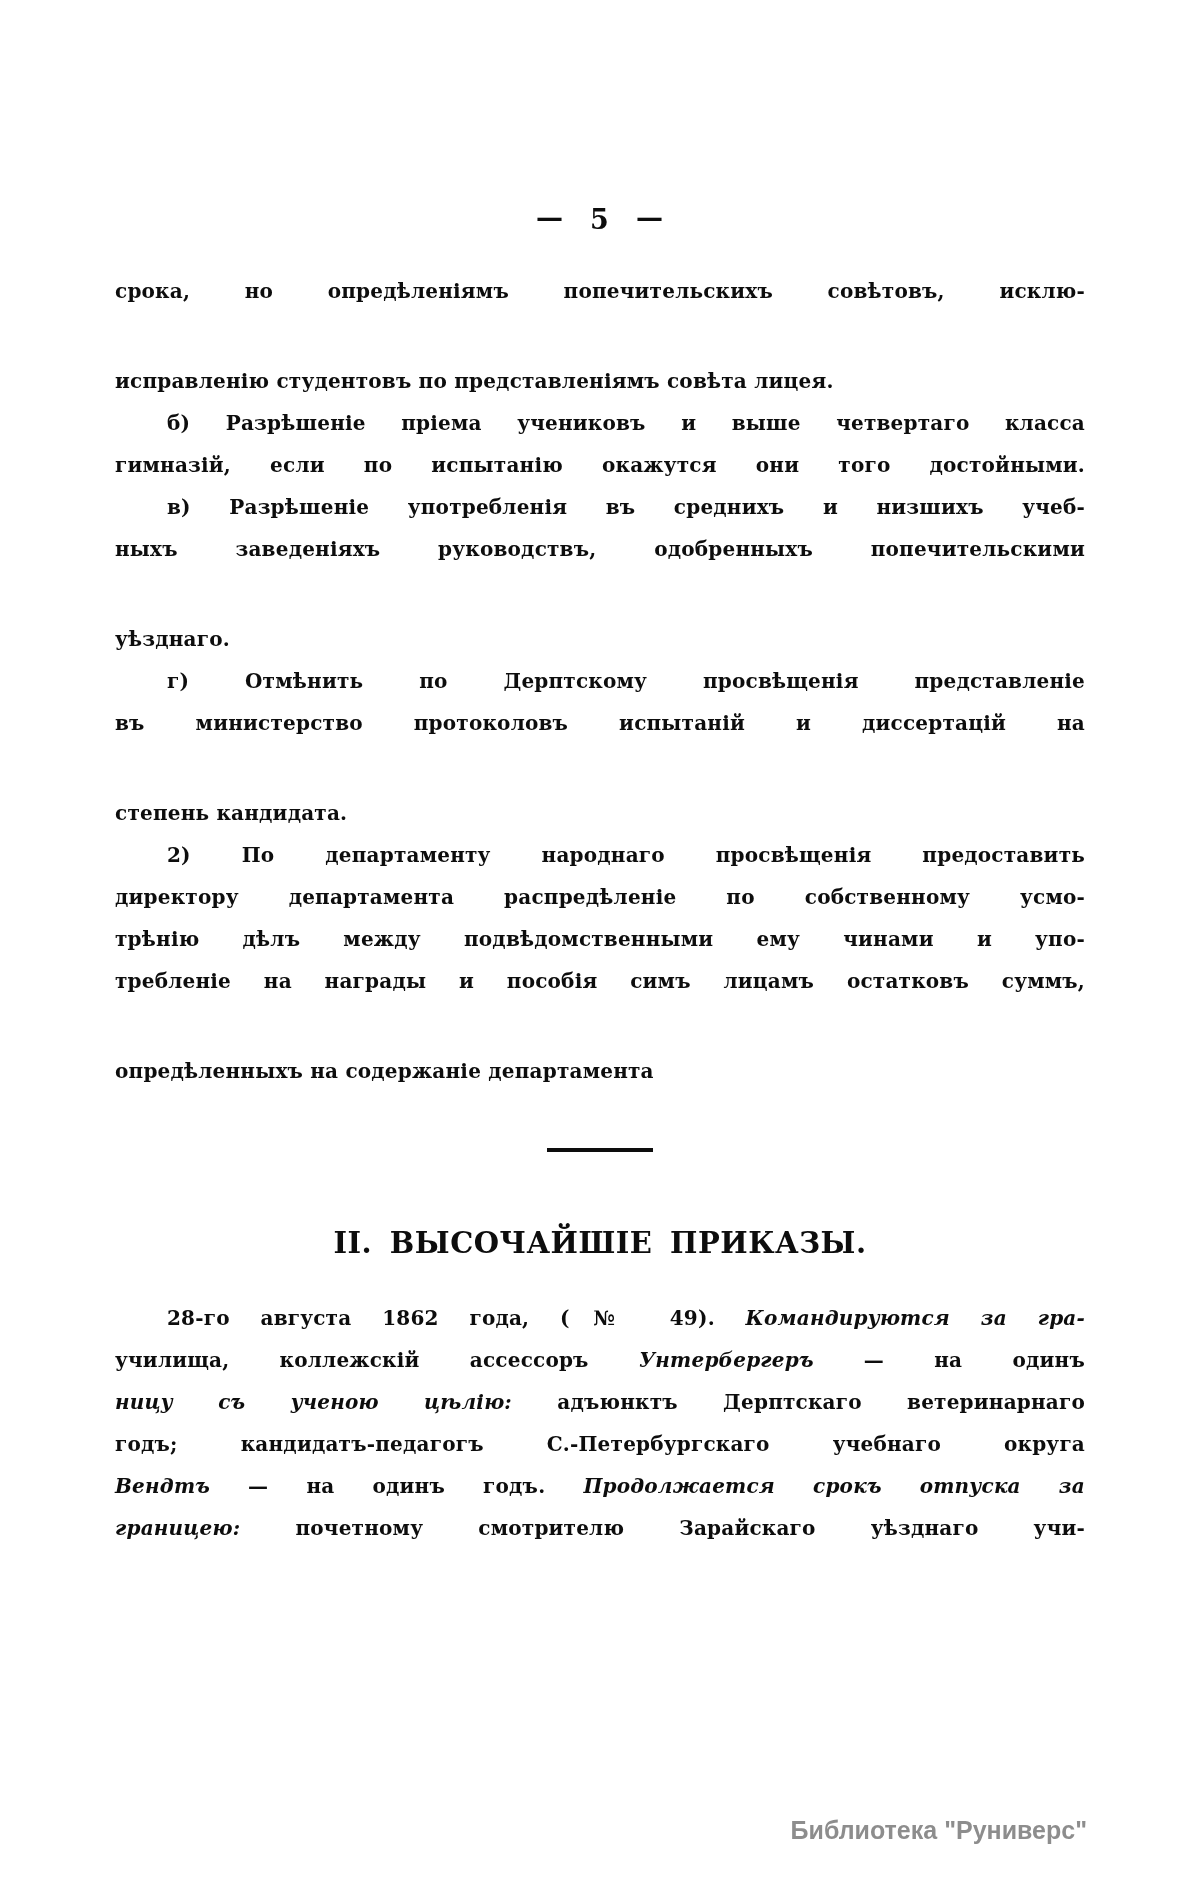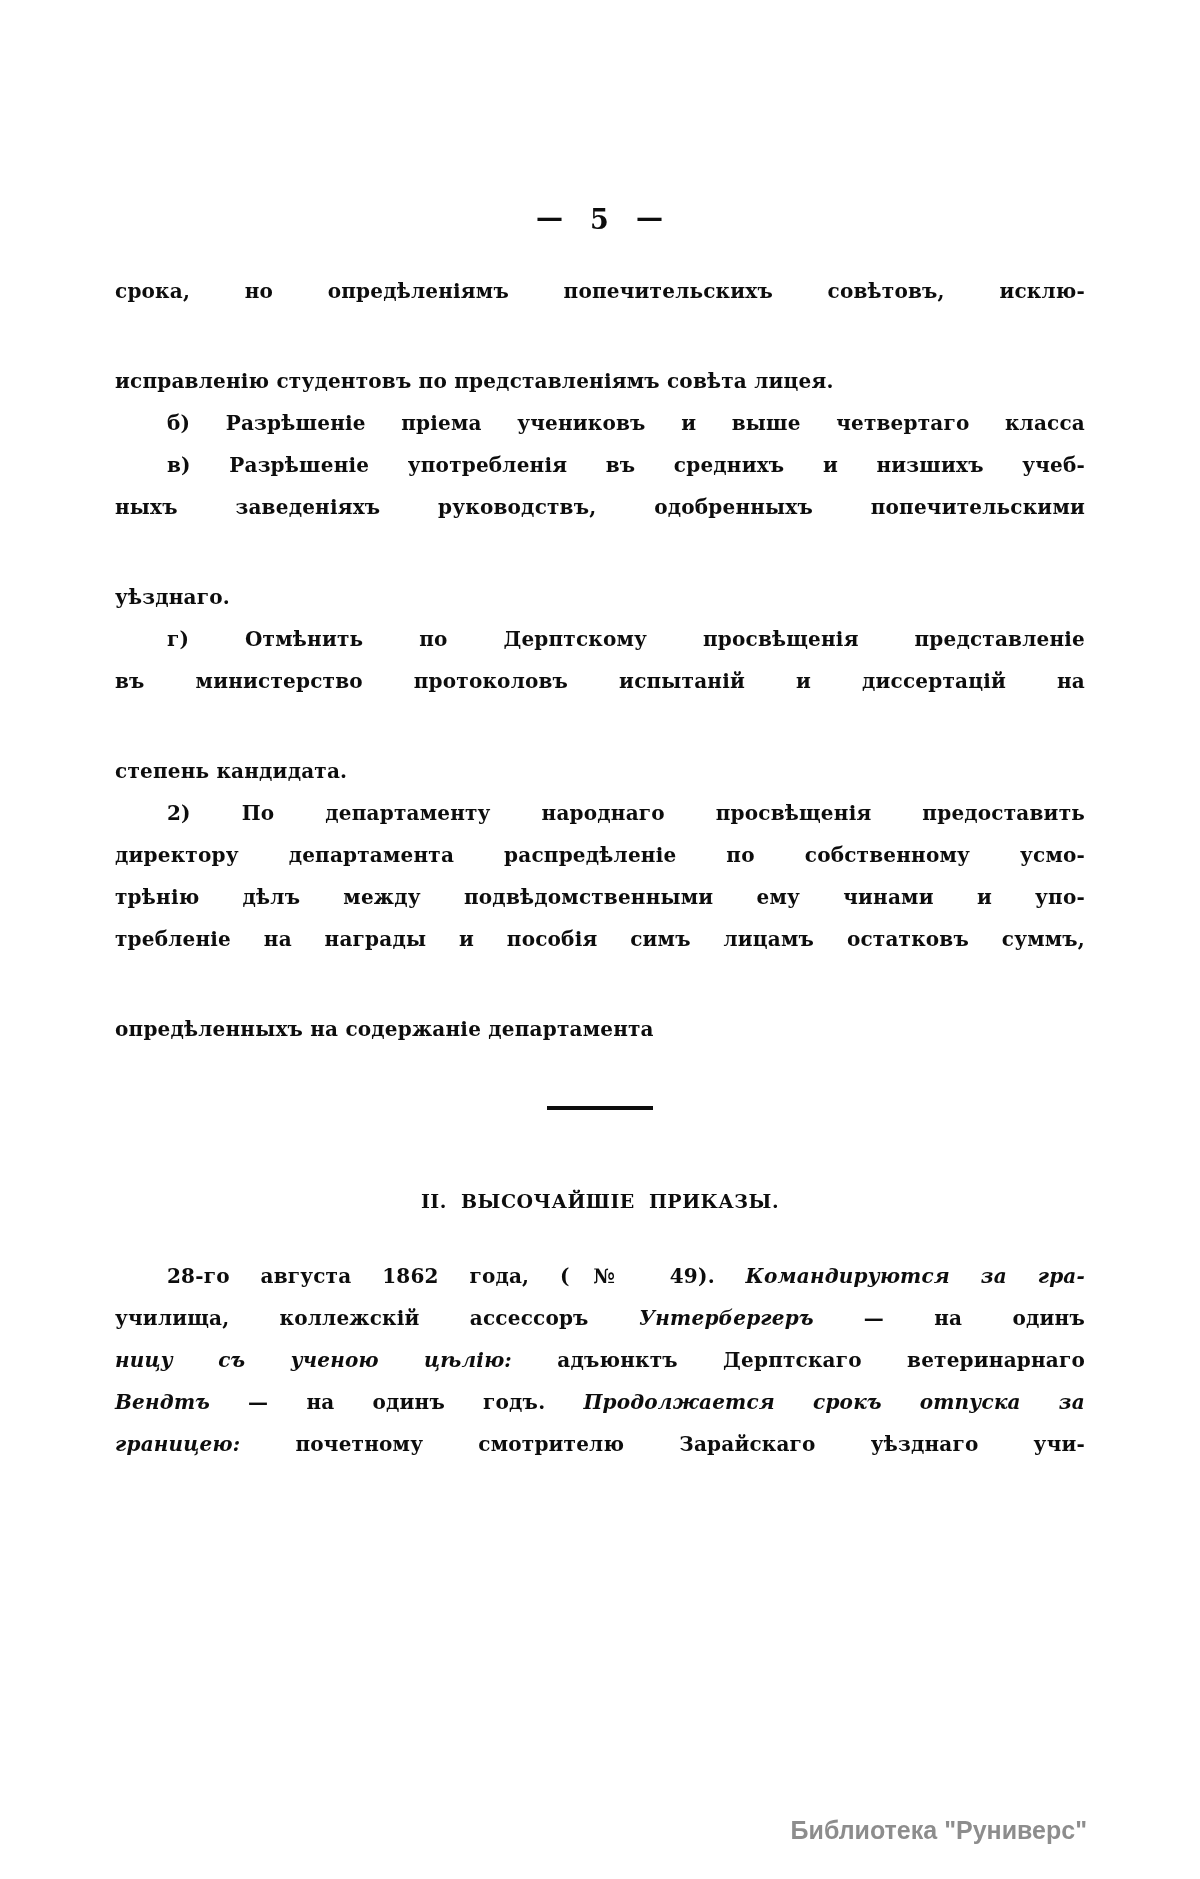--- a/index.html
+++ b/index.html
@@ -61,21 +61,21 @@
     margin: 56px auto 0;
     width: 106px;
     height: 4px;
     background: #0d0d0d;
   }
   
   .heading {
     margin-top: 72px;
     line-height: 38px;
     text-align: center;
-    font-size: 19px;
+    font-size: 29px;
     font-weight: bold;
     letter-spacing: 0.5px;
     word-spacing: 7px;
   }
   
   .footer {
     position: absolute;
     top: 1816px;
     right: 113px;
     font-family: "Liberation Sans", "DejaVu Sans", sans-serif;
@@ -95,20 +95,21 @@
       <span class="dash">—</span><span class="num">5</span><span class="dash">—</span>
     </div>
 
     <section class="section-body first">
         <div class="paragraph">
           <div class="line">срока, но опредѣленіямъ попечительскихъ совѣтовъ, исклю-</div>
           <div class="line last">исправленію студентовъ по представленіямъ совѣта лицея.</div>
         </div>
         <div class="paragraph">
           <div class="line indent">б) Разрѣшеніе пріема учениковъ и выше четвертаго класса</div>
+          <div class="line">гимназій, если по испытанію окажутся они того достойными.</div>
         </div>
         <div class="paragraph">
           <div class="line indent">в) Разрѣшеніе употребленія въ среднихъ и низшихъ учеб-</div>
           <div class="line">ныхъ заведеніяхъ руководствъ, одобренныхъ попечительскими</div>
           <div class="line last">уѣзднаго.</div>
         </div>
         <div class="paragraph">
           <div class="line indent">г) Отмѣнить по Дерптскому просвѣщенія представленіе</div>
           <div class="line">въ министерство протоколовъ испытаній и диссертацій на</div>
           <div class="line last">степень кандидата.</div>
@@ -124,20 +125,21 @@
 
     <div class="separator"></div>
 
     <h2 class="heading">II. ВЫСОЧАЙШІЕ ПРИКАЗЫ.</h2>
 
     <section class="section-body second">
         <div class="paragraph">
           <div class="line indent">28-го августа 1862 года, (№ 49). <em>Командируются за гра-</em></div>
           <div class="line">училища, коллежскій ассессоръ <em>Унтербергеръ</em> — на одинъ</div>
           <div class="line"><em>ницу съ ученою цѣлію:</em> адъюнктъ Дерптскаго ветеринарнаго</div>
+          <div class="line">годъ; кандидатъ-педагогъ С.-Петербургскаго учебнаго округа</div>
           <div class="line"><em>Вендтъ</em> — на одинъ годъ. <em>Продолжается срокъ отпуска за</em></div>
           <div class="line"><em>границею:</em> почетному смотрителю Зарайскаго уѣзднаго учи-</div>
         </div>
       </section>
 
   </div>
 
   <div class="footer">Библиотека "Руниверс"</div>
 </div>
 

